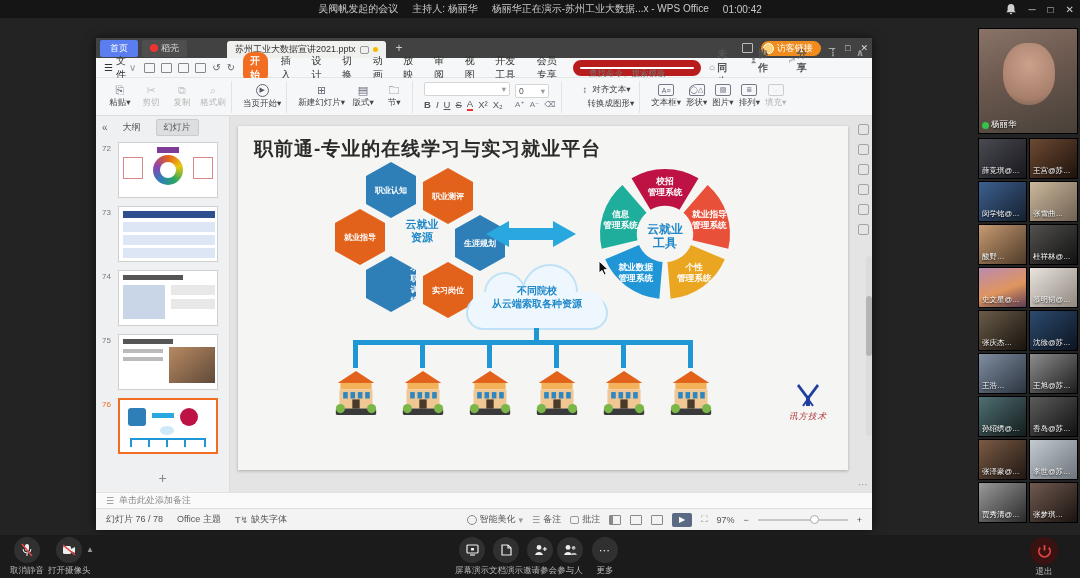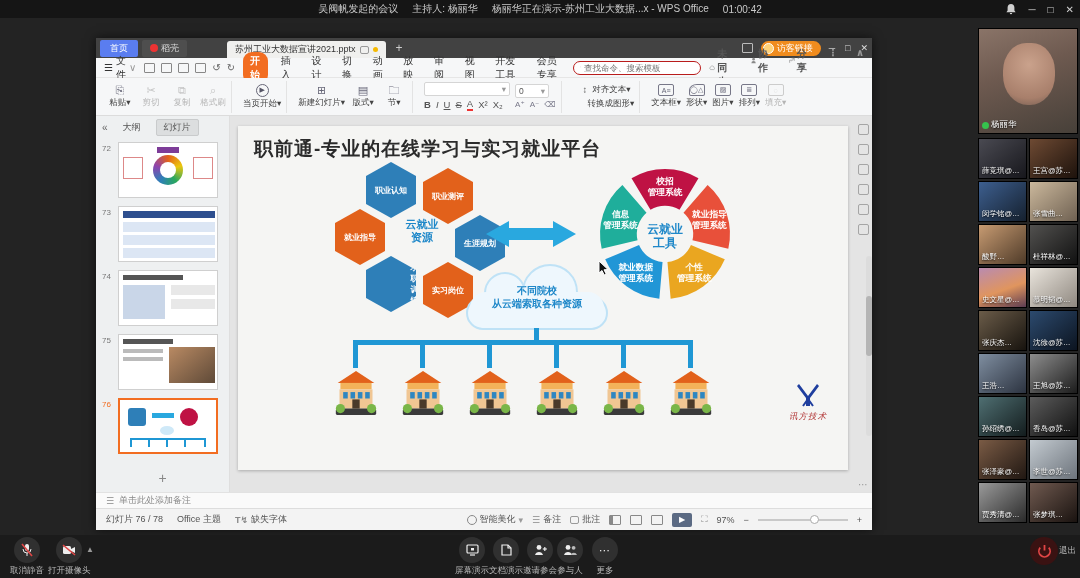--- a/index.html
+++ b/index.html
@@ -31,21 +31,21 @@
   .guest .gavatar { width:11px; height:11px; border-radius:50%; background:#ffd37a; border:1px solid #fff; }
   .wps-winctl { display:flex; gap:10px; color:#ddd; font-size:9px; }
 
   .wps-menubar { height:20px; background:#f6f7f8; display:flex; align-items:center; padding:0 8px; gap:8px; border-bottom:1px solid #e6e6e6; flex:0 0 auto; }
   .file-btn { display:flex; gap:3px; align-items:center; color:#333; }
   .qicons { display:flex; gap:6px; color:#666; font-size:10px; align-items:center; }
   .qicon-box { width:11px; height:10px; border:1px solid #888; border-radius:1px; }
   .menu-tabs { display:flex; gap:6px; align-items:center; }
   .menu-tab { padding:2px 7px; color:#333; }
   .menu-tab.active { background:#f26d21; color:#fff; border-radius:9px; font-weight:bold; }
-  .searchbox { display:flex; align-items:flex-start; gap:3px; background:#fff; border:1px solid #b91c1c; border-radius:9px; padding:1px 6px; width:128px; height:14px; }
+  .searchbox { display:flex; align-items:flex-start; gap:3px; background:#fff; border:7px solid #b91c1c; border-radius:9px; padding:1px 6px; width:128px; height:14px; }
   .searchbox input { border:none; outline:none; font-size:8.5px; width:110px; color:#999; background:transparent; }
   .menubar-right { margin-left:auto; display:flex; gap:18px; align-items:flex-start; color:#555;font-weight:bold; }
   .mr-item { display:flex; gap:2px; align-items:center; }
 
   .wps-toolbar { height:38px; background:#f6f7f8; border-bottom:1px solid #dcdcdc; display:flex; align-items:center; padding:0 6px; gap:6px; flex:0 0 auto; }
   .tgrp { display:flex; align-items:center; gap:5px; height:32px; padding:0 5px; border-right:1px solid #e3e3e3; }
   .tbtn { display:flex; flex-direction:column; align-items:center; justify-content:center; gap:1px; color:#444; font-size:8.5px; min-width:26px; }
   .tbtn .ti { font-size:11px; color:#667; line-height:11px; }
   .tbtn.dis { color:#b5b5b5; } .tbtn.dis .ti { color:#c5c5c5; }
   .playci { width:13px; height:13px; border:1px solid #667; border-radius:50%; font-size:7px; display:flex; align-items:center; justify-content:center; color:#556; }
@@ -143,21 +143,21 @@
   .ptile:nth-child(15){background:linear-gradient(140deg,#7a5b45,#201712);}
   .ptile:nth-child(16){background:linear-gradient(140deg,#c3cad0,#6d747c);}
   .ptile:nth-child(17){background:linear-gradient(140deg,#9a9a9a,#2a2a2a);}
   .ptile:nth-child(18){background:linear-gradient(140deg,#705a50,#1a1310);}
 
   
   .bottombar { position:absolute; left:0; top:535px; width:1080px; height:43px; background:#1b1b1b; }
   .ctl { position:absolute; display:flex; flex-direction:column; align-items:center; gap:2px; color:#b8b8b8; font-size:8.5px; }
   .cbtn { width:26px; height:26px; border-radius:50%; background:#303030; display:flex; align-items:center; justify-content:center; }
   .mini-caret { position:absolute; left:86px; top:10px; color:#999; font-size:8px; }
-  .exit { position:absolute; left:1030px; top:537px; display:flex; align-items:center; gap:1px; color:#bbb; font-size:8.5px; }
+  .exit { position:absolute; left:1030px; top:537px; display:flex; flex-direction:column; align-items:center; gap:1px; color:#bbb; font-size:8.5px; }
   .exitbtn { width:28px; height:28px; border-radius:50%; background:#3a1212; display:flex; align-items:center; justify-content:center; }
 </style>
 </head>
 <body>
 
 <div class="screen">
 
   <div class="titlebar">
     <div class="tgroup">
       <span>吴阀帆发起的会议</span>

